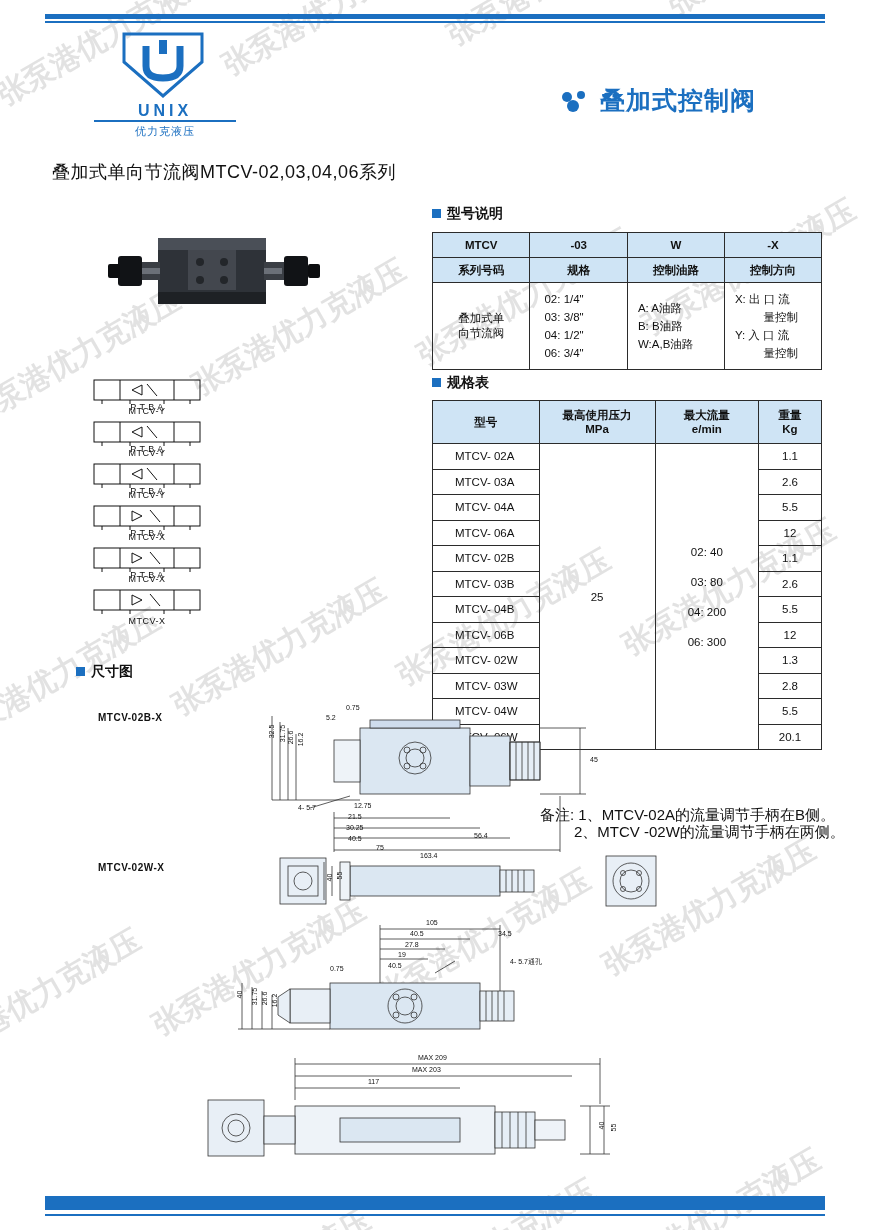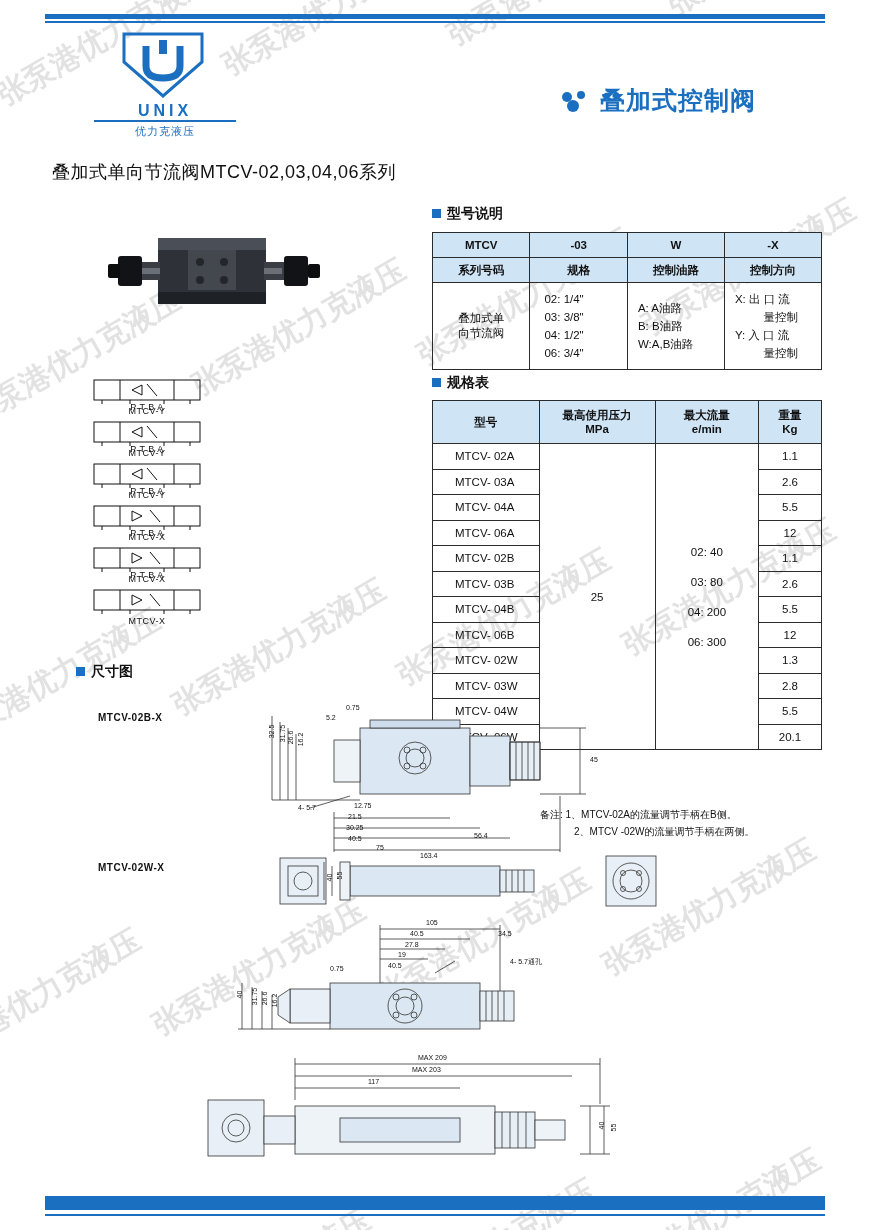--- a/index.html
+++ b/index.html
@@ -62,21 +62,21 @@
   
   .photo{position:absolute;left:96px;top:230px;width:250px;height:92px;}
 
   
   .symwrap{position:absolute;left:72px;top:378px;width:160px;}
   .symbox{position:relative;width:150px;height:26px;margin-bottom:2px;}
   .symlbl{font-size:9px;text-align:center;width:150px;display:block;letter-spacing:0.5px;}
 
   
   .dimlabel{position:absolute;font-size:10px;font-weight:bold;color:#111;letter-spacing:0.5px;}
-  .note{position:absolute;left:540px;top:806px;font-size:10px;line-height:17px;color:#111;}
+  .note{position:absolute;left:540px;top:806px;font-size:15px;line-height:17px;color:#111;}
 
   svg{display:block;overflow:visible;}
 
   
   .wm{position:absolute;left:0;top:0;width:870px;height:1230px;pointer-events:none;}
   .wmtxt{position:absolute;font-size:30px;font-weight:bold;color:#d8d8d8;
      opacity:.72;white-space:nowrap;transform:rotate(-30deg);transform-origin:0 0;}
 </style>
 </head>
 <body>

